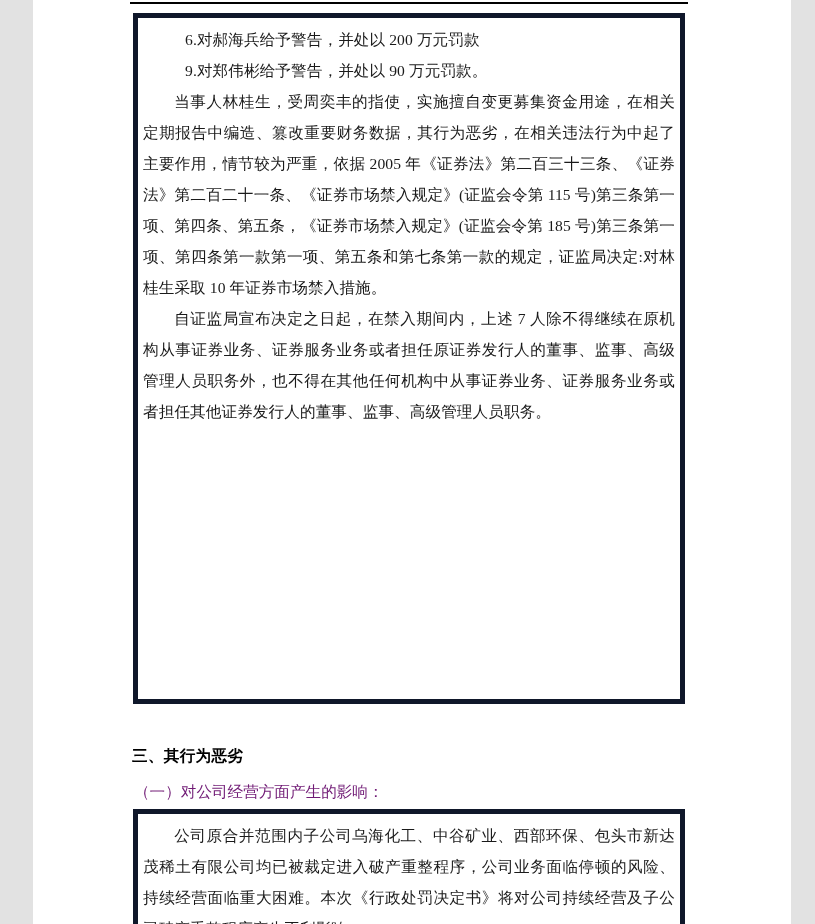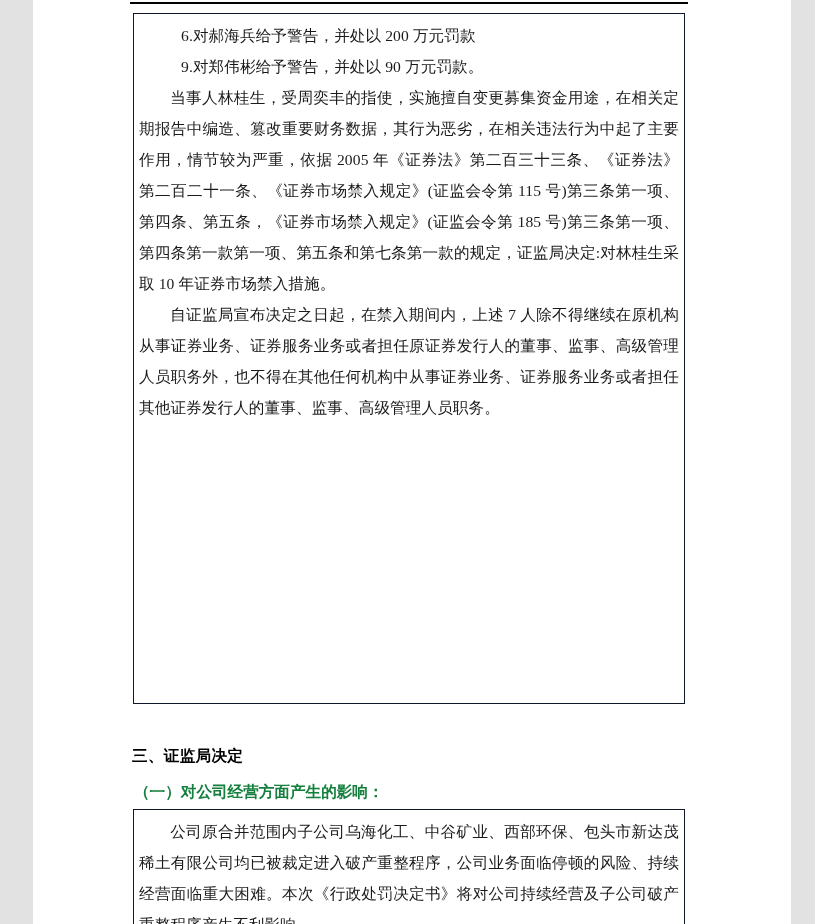--- a/index.html
+++ b/index.html
@@ -39,21 +39,21 @@
     height: 0;
     border-top: 2px solid #000000;
   }
 
   
   .quote-box {
     position: absolute;
     left: 100px;       
     width: 552px;      
     box-sizing: border-box;
-    border: 1px solid #0f172a;
+    border: 5px solid #0f172a;
     background: #ffffff;
   }
   #quote-box-1 { top: 13px; height: 691px; }
   #quote-box-2 { top: 809px; height: 130px; }
 
   .quote-inner {
     padding: 0 5px 0 5px;
   }
 
   
@@ -86,23 +86,22 @@
     letter-spacing: 0.3px;
     white-space: nowrap;
   }
   #heading-3 { top: 745px; }
 
   .subheading {
     position: absolute;
     left: 101px;       
     font-size: 15.6px;
     line-height: 22px;
-    color: #15803d;
+    color: #701a75;
     white-space: nowrap;
-    font-weight: bold;
   }
   #subheading-1 { top: 781px; }
 
   
   #right-gutter {
     position: absolute;
     left: 791px;
     top: 0;
     width: 24px;
     height: 924px;
@@ -135,21 +134,21 @@
         <p class="list-item">9.对郑伟彬给予警告，并处以 90 万元罚款。</p>
 
 
         <p class="indent">当事人林桂生，受周奕丰的指使，实施擅自变更募集资金用途，在相关定期报告中编造、篡改重要财务数据，其行为恶劣，在相关违法行为中起了主要作用，情节较为严重，依据 2005 年《证券法》第二百三十三条、《证券法》第二百二十一条、《证券市场禁入规定》(证监会令第 115 号)第三条第一项、第四条、第五条，《证券市场禁入规定》(证监会令第 185 号)第三条第一项、第四条第一款第一项、第五条和第七条第一款的规定，证监局决定:对林桂生采取 10 年证券市场禁入措施。</p>
 
         <p class="indent">自证监局宣布决定之日起，在禁入期间内，上述 7 人除不得继续在原机构从事证券业务、证券服务业务或者担任原证券发行人的董事、监事、高级管理人员职务外，也不得在其他任何机构中从事证券业务、证券服务业务或者担任其他证券发行人的董事、监事、高级管理人员职务。</p>
 
       </div>
     </div>
 
-    <div class="heading" id="heading-3">三、证监局决定</div>
+    <div class="heading" id="heading-3">三、其行为恶劣</div>
 
     <div class="subheading" id="subheading-1">（一）对公司经营方面产生的影响：</div>
 
     <div class="quote-box" id="quote-box-2">
       <div class="quote-inner">
         <p class="indent pad-top-6">公司原合并范围内子公司乌海化工、中谷矿业、西部环保、包头市新达茂稀土有限公司均已被裁定进入破产重整程序，公司业务面临停顿的风险、持续经营面临重大困难。本次《行政处罚决定书》将对公司持续经营及子公司破产重整程序产生不利影响。</p>
       </div>
     </div>
 
   </div>

